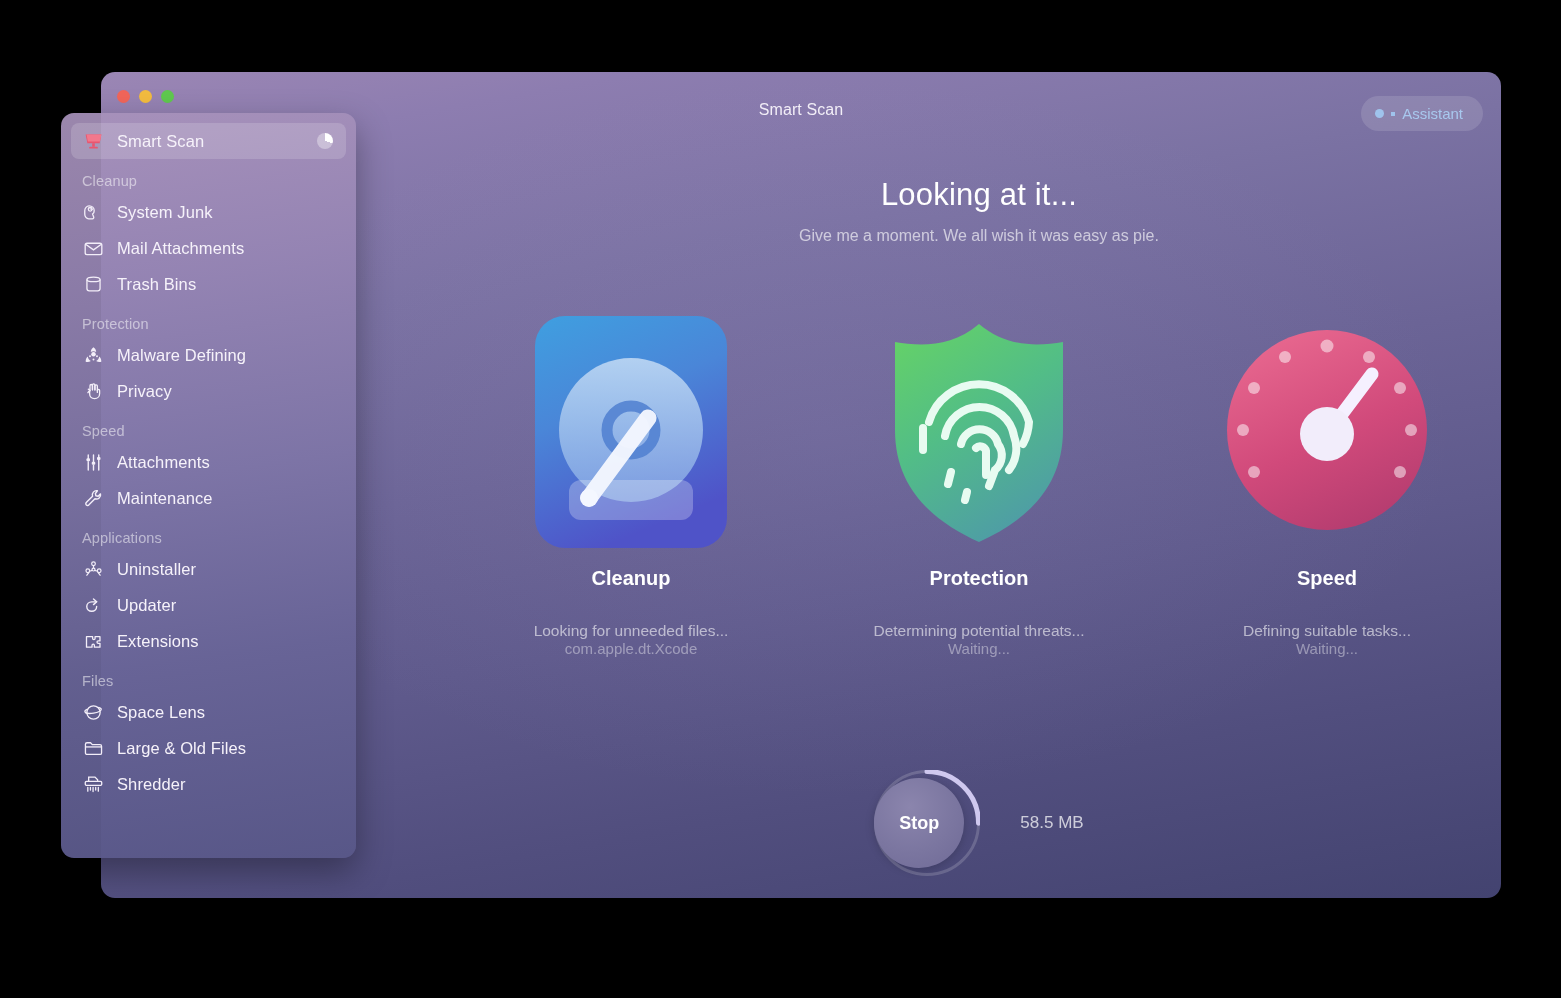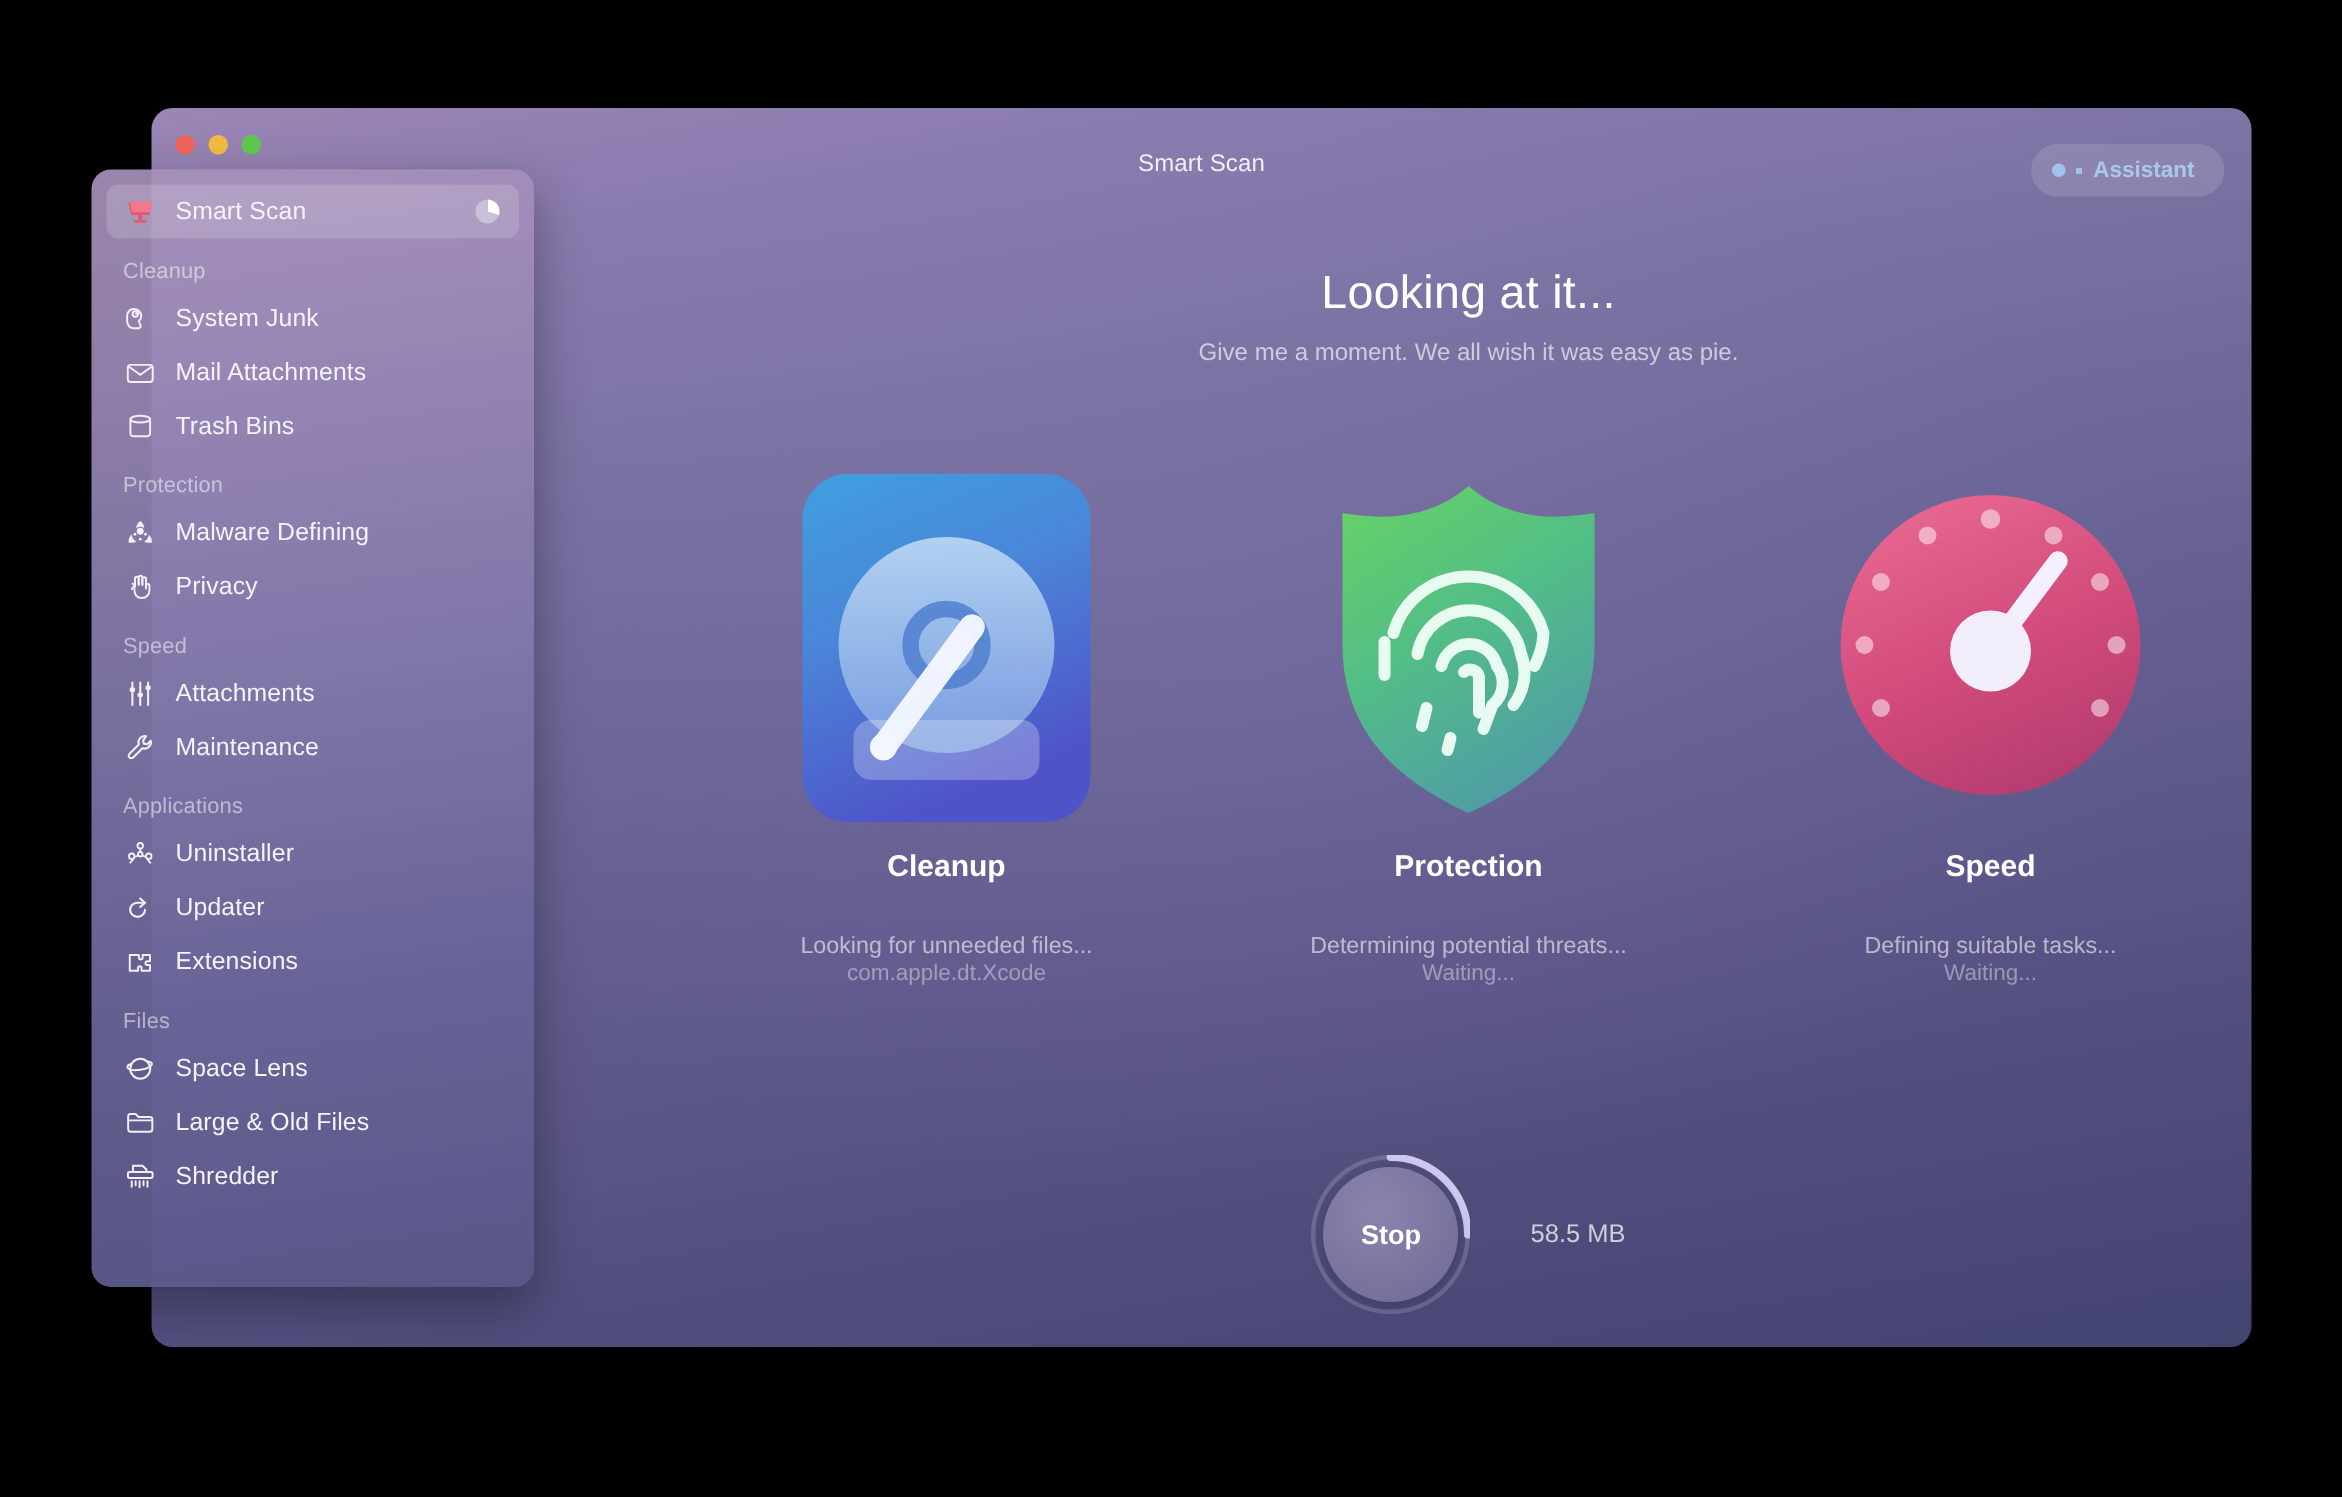--- a/index.html
+++ b/index.html
@@ -88,21 +88,21 @@
   #assistant-dot {
     width: 9px; height: 9px; border-radius: 50%;
     background: #9fc3ec;
   }
   #assistant-square {
     width: 4px; height: 4px;
     background: #9fc3ec;
   }
   #assistant-label {
     font-size: 15px;
-    font-weight: bold;
+    font-weight: normal;
     color: #a8c8ee;
   }
 
   
   #sidebar {
     position: absolute;
     left: 61px;
     top: 113px;
     width: 295px;
     height: 745px;
@@ -227,21 +227,21 @@
     bottom: 10px;
     height: 130px;
     display: flex;
     align-items: center;
     justify-content: center;
     gap: 18px;
   }
   #stop-wrap {
     position: relative;
     width: 106px; height: 106px;
-    display: flex; align-items: center; justify-content: center;
+    display: flex; align-items: center; 
     cursor: pointer;
   }
   #stop-ring-track {
     position: absolute;
     inset: 0;
     border-radius: 50%;
     border: 3px solid rgba(255,255,255,0.17);
   }
   #stop-ring-arc {
     position: absolute;

